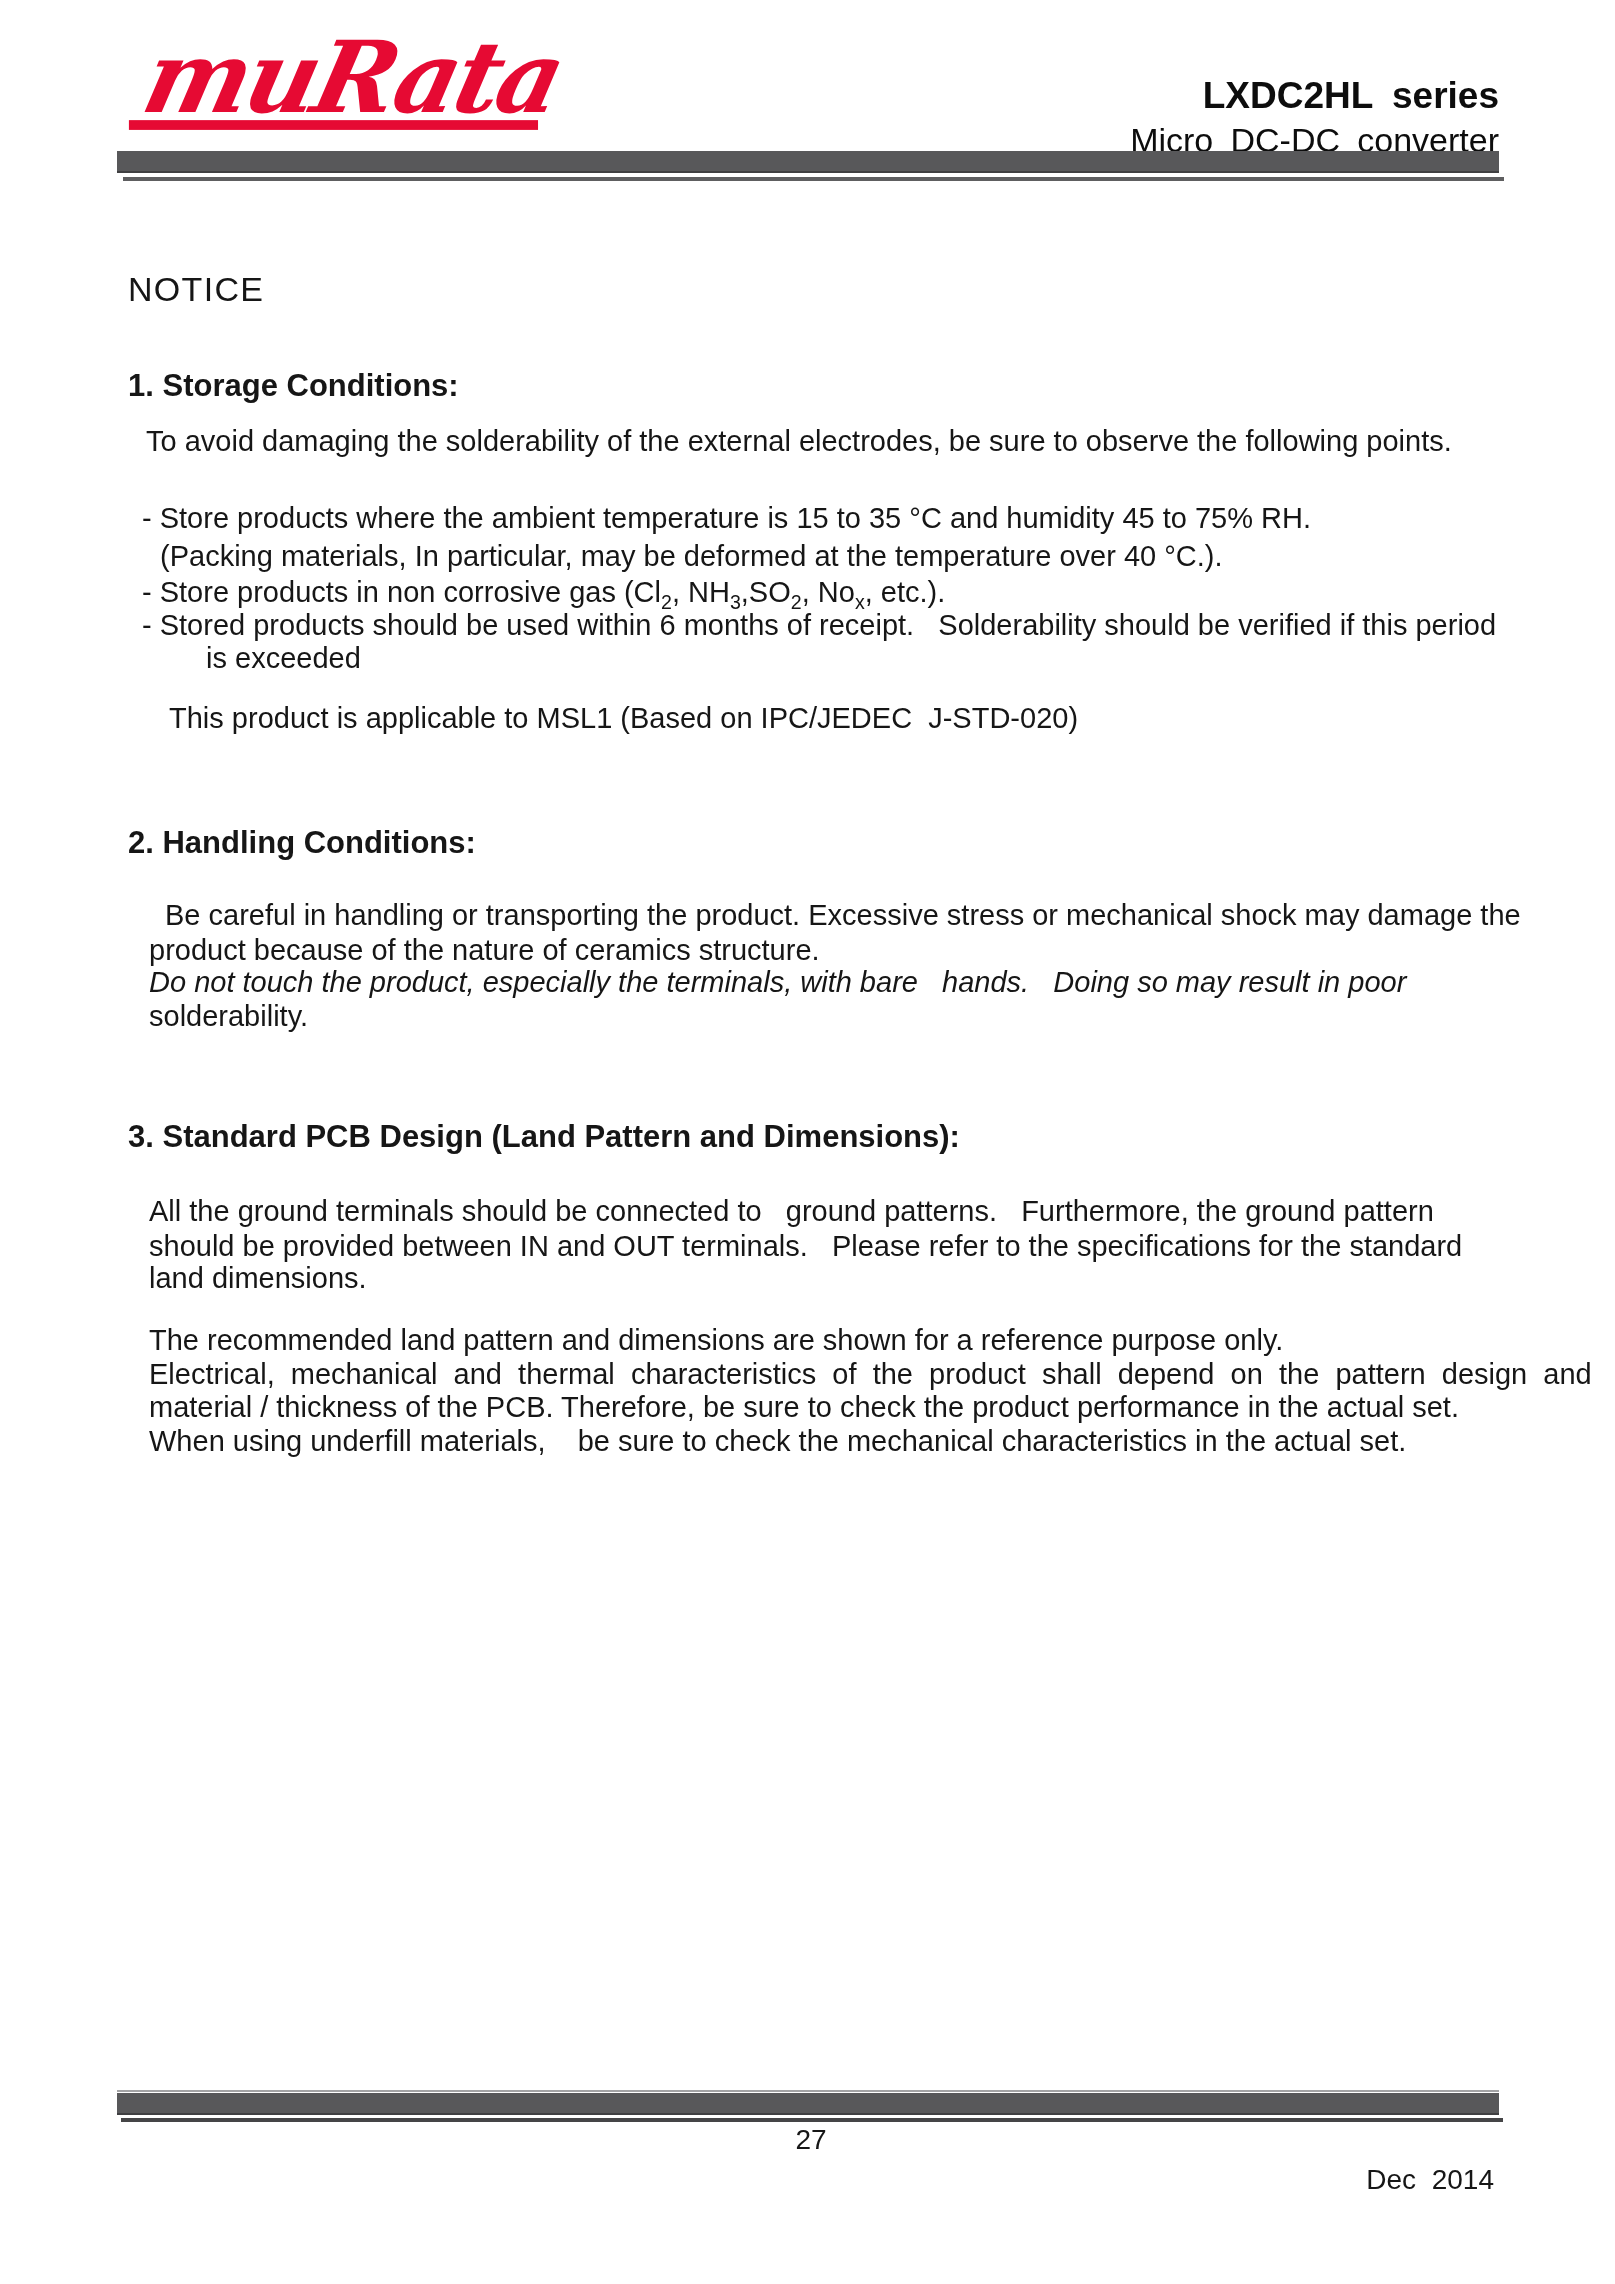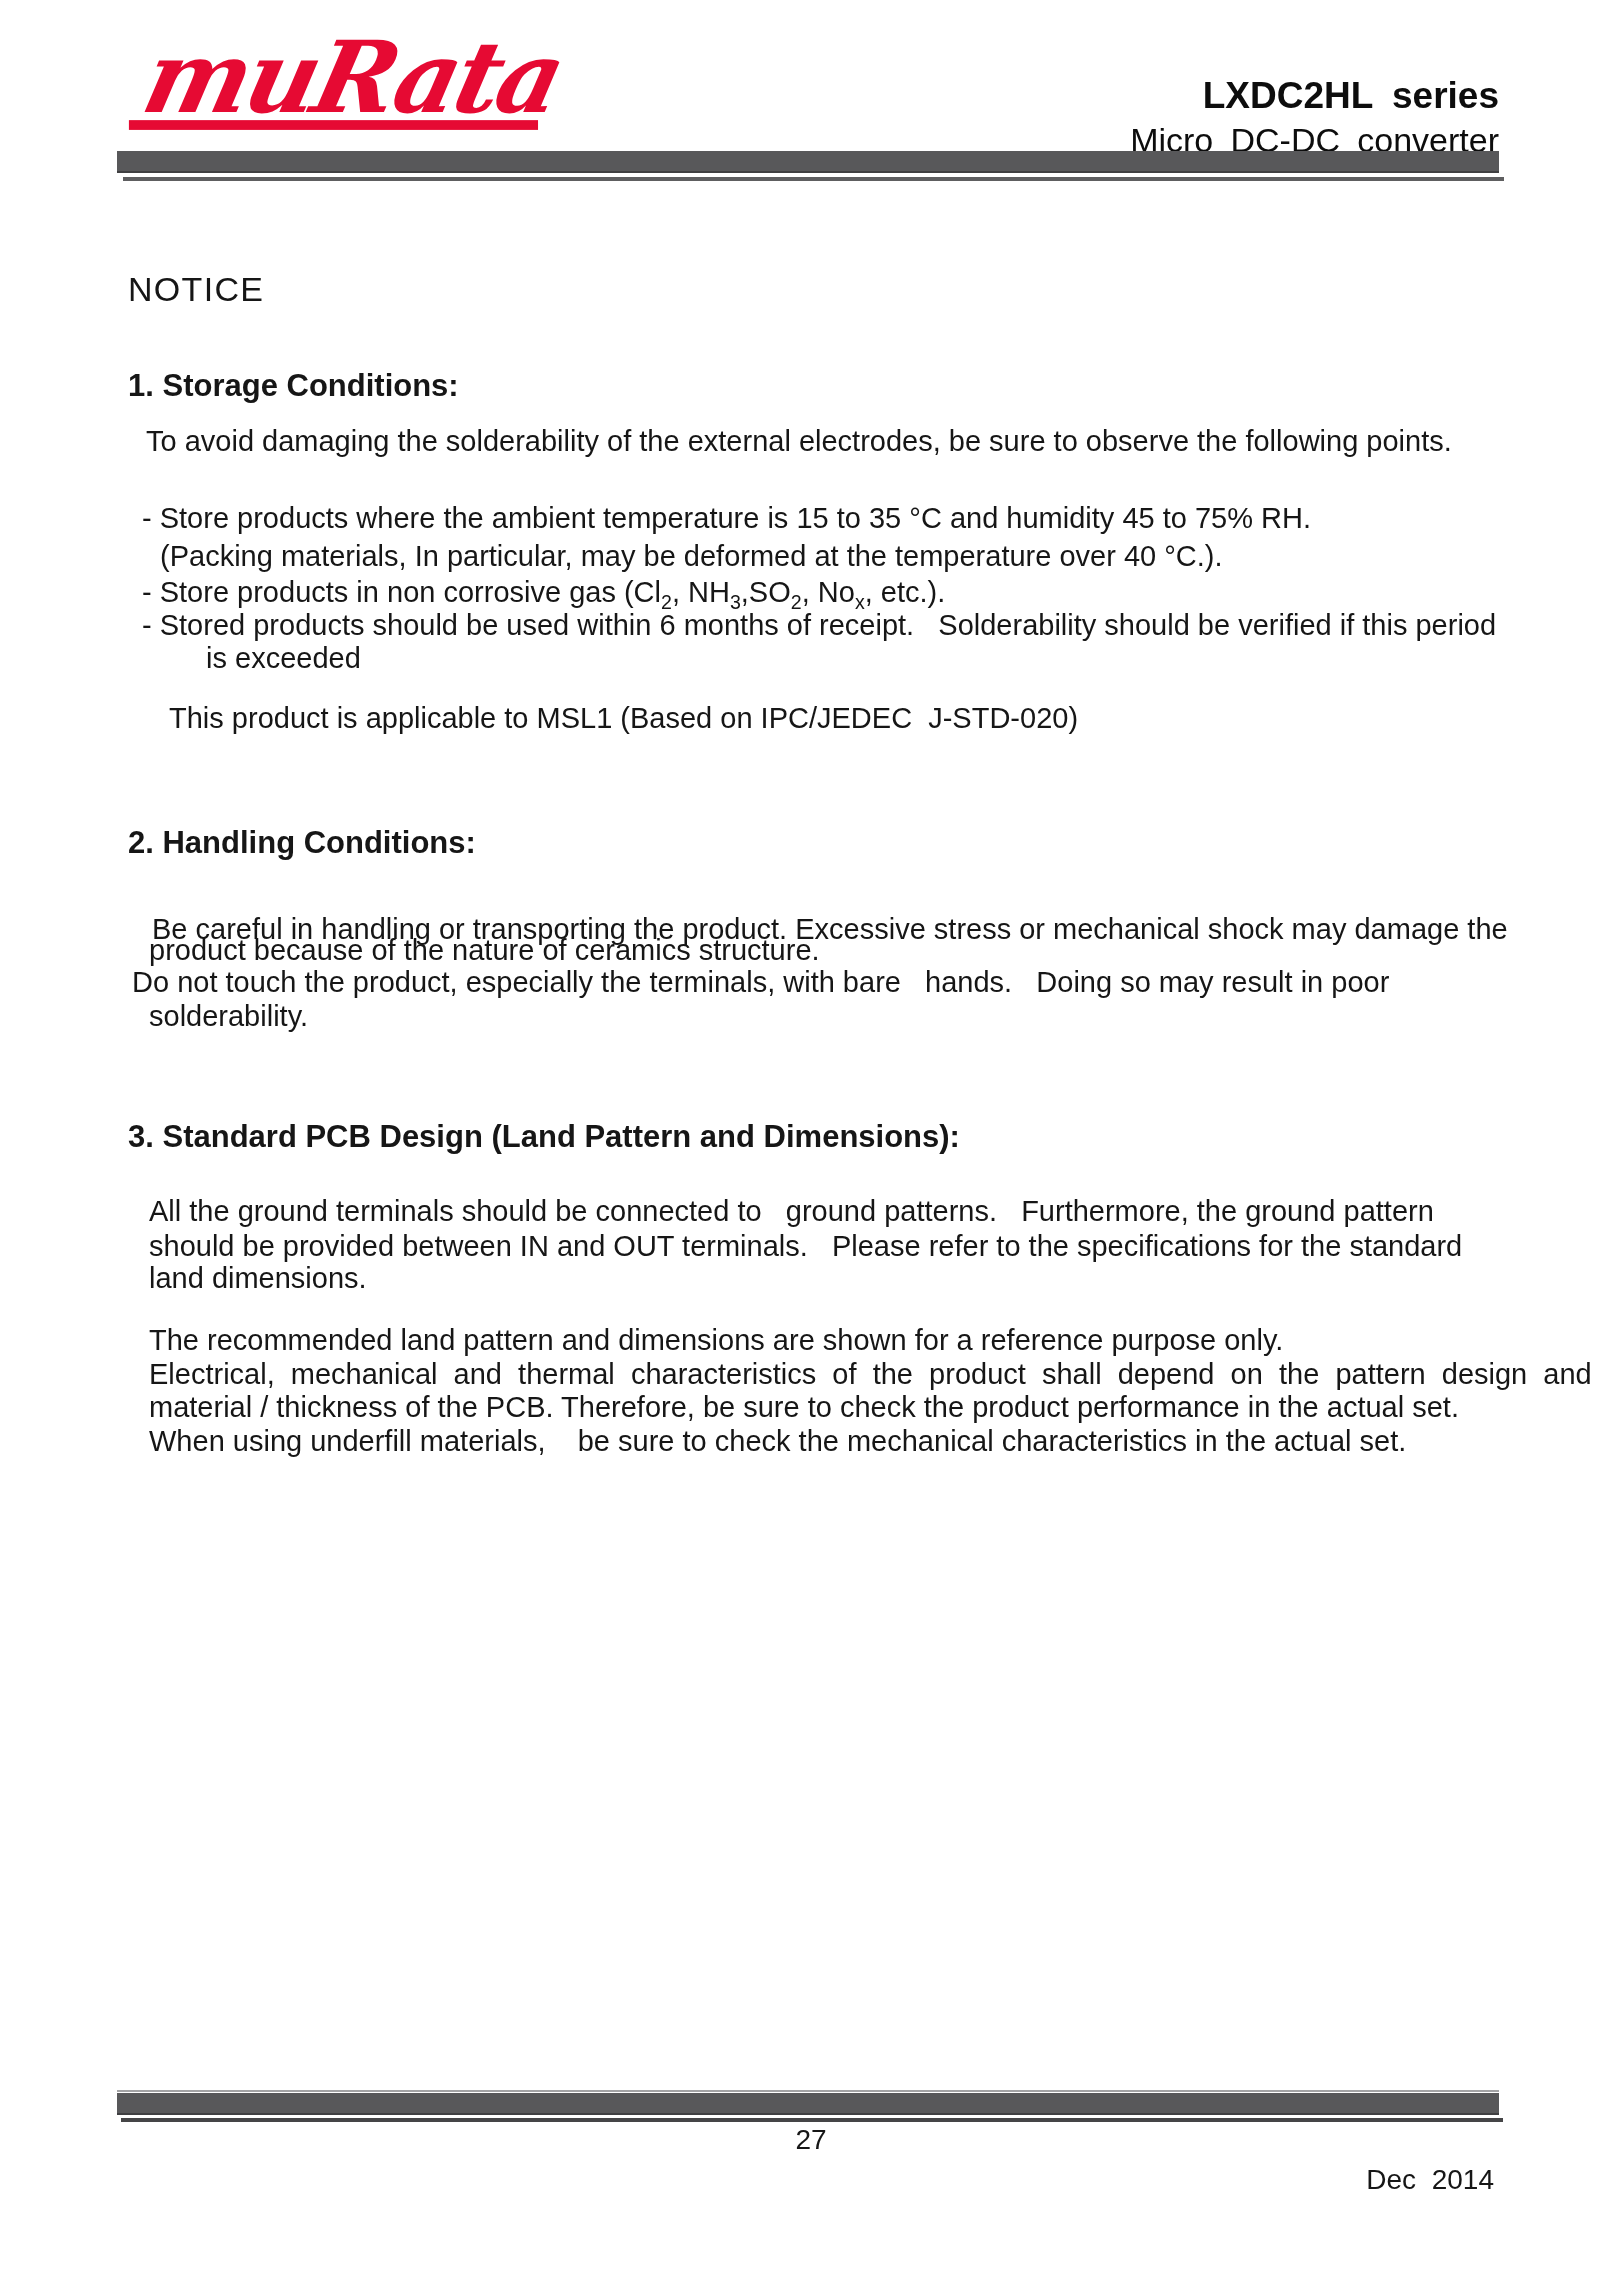--- a/index.html
+++ b/index.html
@@ -135,23 +135,23 @@
 
   <div class="line" style="left:142px; top:575px;"><span>- Store products in non corrosive gas (Cl</span><sub class="subs">2</sub><span>, NH</span><sub class="subs">3</sub><span>,SO</span><sub class="subs">2</sub><span>, No</span><sub class="subs">x</sub><span>, etc.).</span></div>
 
   <div class="line" style="left:142px; top:608px;">- Stored products should be used within 6 months of receipt.   Solderability should be verified if this period</div>
   <div class="line" style="left:162px; top:641px;margin-left:44px;">is exceeded</div>
 
   <div class="line" style="left:169px; top:701px;">This product is applicable to MSL1 (Based on IPC/JEDEC  J-STD-020)</div>
 
   <div class="heading" style="left:128px; top:825px;">2. Handling Conditions:</div>
 
-  <div class="line" style="left:152px; top:898px;margin-top:14px;">Be careful in handling or transporting the product. Excessive stress or mechanical shock may damage the</div>
+  <div class="line" style="left:165px; top:898px;">Be careful in handling or transporting the product. Excessive stress or mechanical shock may damage the</div>
   <div class="line" style="left:149px; top:933px;">product because of the nature of ceramics structure.</div>
-  <div class="line" style="left:132px; top:965px;">Do not touch the product, especially the terminals, with bare   hands.   Doing so may result in poor</div>
+  <div class="line" style="left:149px; top:965px;font-style:italic;">Do not touch the product, especially the terminals, with bare   hands.   Doing so may result in poor</div>
   <div class="line" style="left:149px; top:999px;">solderability.</div>
 
   <div class="heading" style="left:128px; top:1119px;">3. Standard PCB Design (Land Pattern and Dimensions):</div>
 
   <div class="line" style="left:149px; top:1194px;">All the ground terminals should be connected to   ground patterns.   Furthermore, the ground pattern</div>
   <div class="line" style="left:149px; top:1229px;">should be provided between IN and OUT terminals.   Please refer to the specifications for the standard</div>
   <div class="line" style="left:149px; top:1261px;">land dimensions.</div>
 
   <div class="line" style="left:149px; top:1323px;">The recommended land pattern and dimensions are shown for a reference purpose only.</div>
   <div class="line" style="left:149px; top:1357px;">Electrical,  mechanical  and  thermal  characteristics  of  the  product  shall  depend  on  the  pattern  design  and</div>

